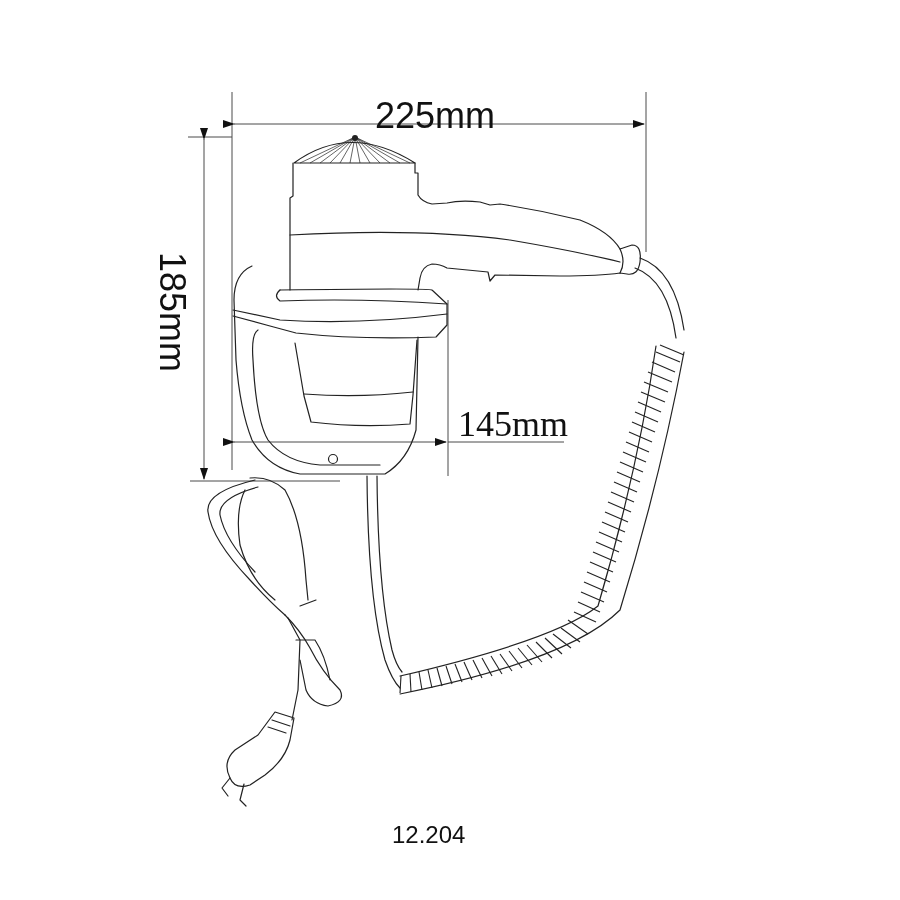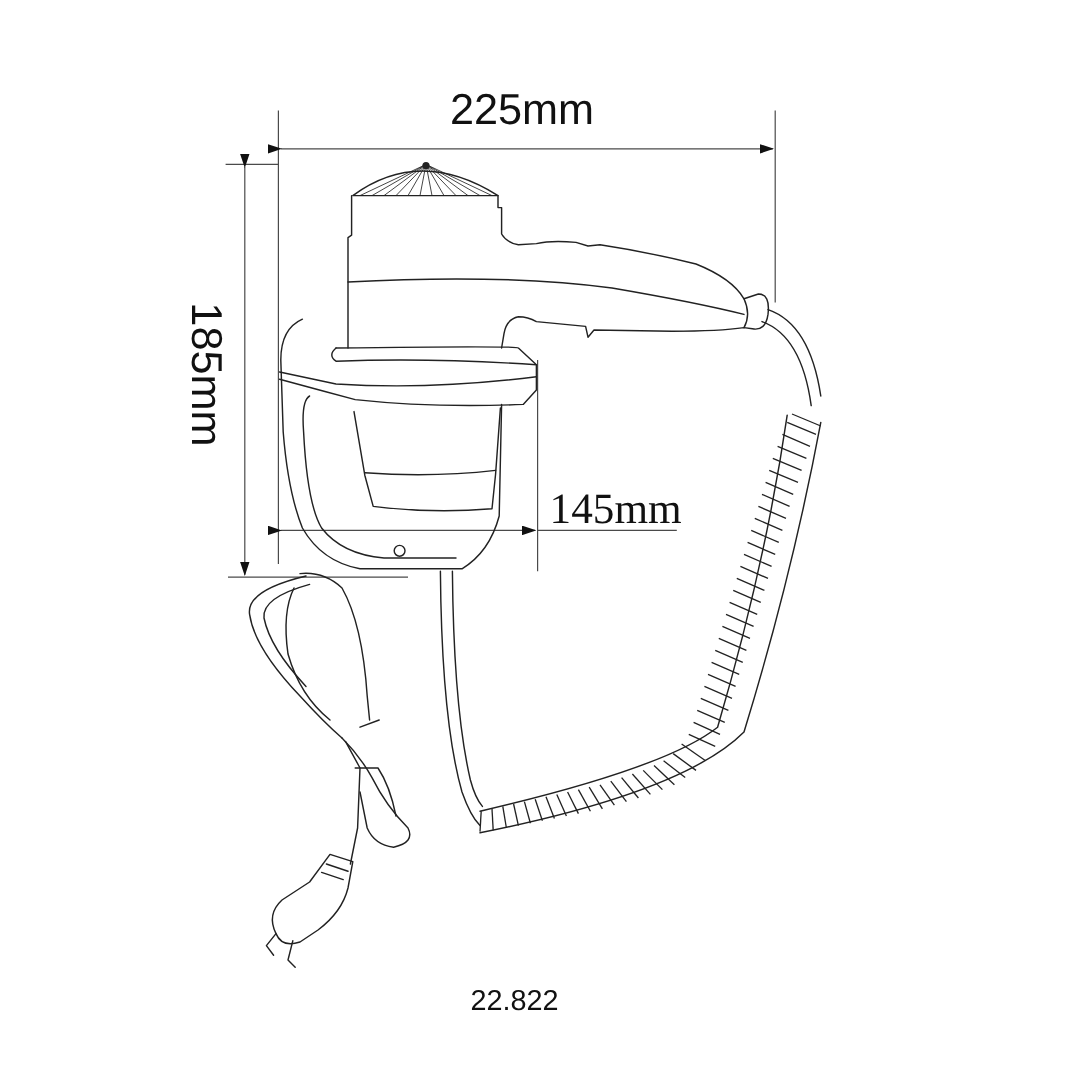--- a/index.html
+++ b/index.html
@@ -1,21 +1,21 @@
 <!DOCTYPE html>
 <html><head>
 <meta charset="utf-8">
 <style>
   html, body { margin: 0; padding: 0; background: #ffffff; }
   body { width: 900px; height: 900px; position: relative; overflow: hidden; font-family: "Liberation Sans", sans-serif; }
   svg { position: absolute; left: 0; top: 0; }
   .dim-line { stroke: #4a4a4a; stroke-width: 1; fill: none; }
   .outline { stroke: #222; stroke-width: 1.2; fill: none; stroke-linejoin: round; stroke-linecap: round; }
   .label { position: absolute; color: #111; font-size: 36px; line-height: 1; white-space: nowrap; }
-  .dim-width { left: 375px; top: 73px; }
+  .dim-width { left: 375px; top: 98px; }
   .dim-depth { left: 458px; top: 406px; font-family: Liberation Serif, serif; }
   .dim-height { left: 172px; top: 312px; transform: translate(-50%,-50%) rotate(90deg); transform-origin: center; }
   .model { left: 392px; top: 823px; font-size: 24px; }
 </style>
 </head>
 <body>
 
 <svg width="900" height="900" viewBox="0 0 900 900">
   <defs>
     <marker id="arr" markerWidth="12" markerHeight="8" refX="11" refY="4" orient="auto" markerUnits="userSpaceOnUse">
@@ -155,13 +155,13 @@
     <path class="outline" d="M272,720 L290,726"></path>
       <path class="outline" d="M268,727 L286,733"></path>
     <path class="outline" d="M230,778 L222,788 L228,796"></path>
       <path class="outline" d="M244,784 L240,800 L246,806"></path>
   </g>
 </svg>
 
 <div class="label dim-width">225mm</div>
 <div class="label dim-height">185mm</div>
 <div class="label dim-depth">145mm</div>
-<div class="label model">22.822</div>
+<div class="label model">12.204</div>
 
 </body></html>

